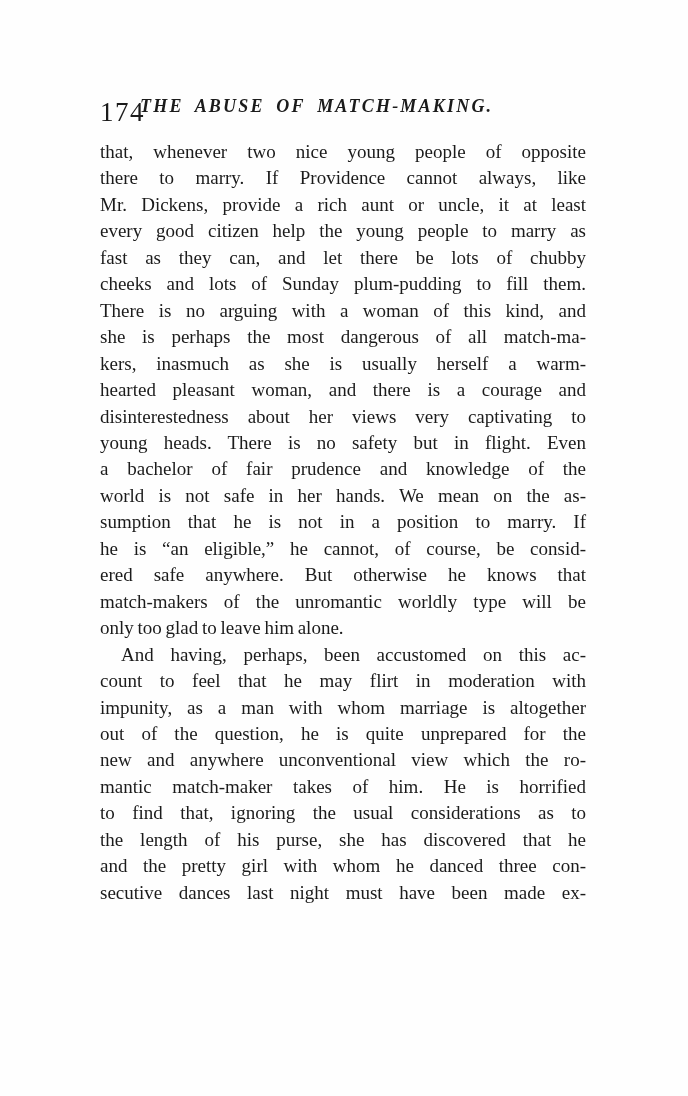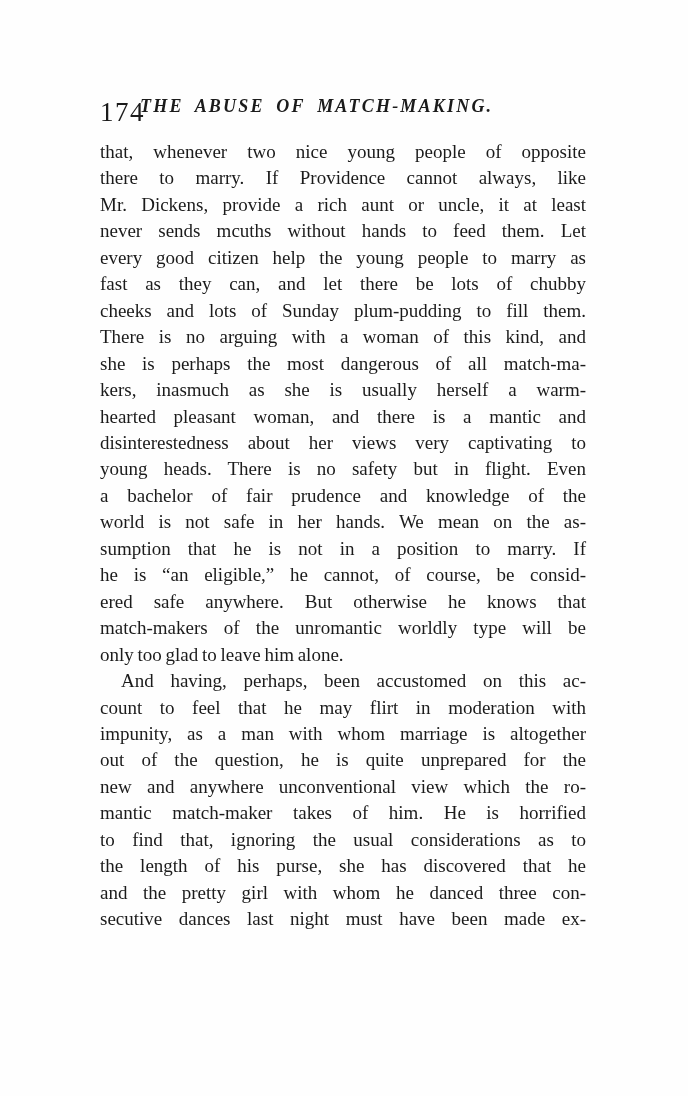--- a/index.html
+++ b/index.html
@@ -70,28 +70,27 @@
 
 <div class="page">
   <div class="header">
     <span class="page-number">174</span>
     <span class="running-title">THE ABUSE OF MATCH-MAKING.</span>
   </div>
   <div class="body-text">
       <div class="line">that, whenever two nice young people of opposite</div>
       <div class="line">there to marry. If Providence cannot always, like</div>
       <div class="line">Mr. Dickens, provide a rich aunt or uncle, it at least</div>
-      <div class="line">never sends mcuths without hands to feed them. Let</div>
       <div class="line">every good citizen help the young people to marry as</div>
       <div class="line">fast as they can, and let there be lots of chubby</div>
       <div class="line">cheeks and lots of Sunday plum-pudding to fill them.</div>
       <div class="line">There is no arguing with a woman of this kind, and</div>
       <div class="line">she is perhaps the most dangerous of all match-ma-</div>
       <div class="line">kers, inasmuch as she is usually herself a warm-</div>
-      <div class="line">hearted pleasant woman, and there is a mantic and</div>
+      <div class="line">hearted pleasant woman, and there is a courage and</div>
       <div class="line">disinterestedness about her views very captivating to</div>
       <div class="line">young heads. There is no safety but in flight. Even</div>
       <div class="line">a bachelor of fair prudence and knowledge of the</div>
       <div class="line">world is not safe in her hands. We mean on the as-</div>
       <div class="line">sumption that he is not in a position to marry. If</div>
       <div class="line">he is “an eligible,” he cannot, of course, be consid-</div>
       <div class="line">ered safe anywhere. But otherwise he knows that</div>
       <div class="line">match-makers of the unromantic worldly type will be</div>
       <div class="line end">only too glad to leave him alone.</div>
       <div class="line indent">And having, perhaps, been accustomed on this ac-</div>

